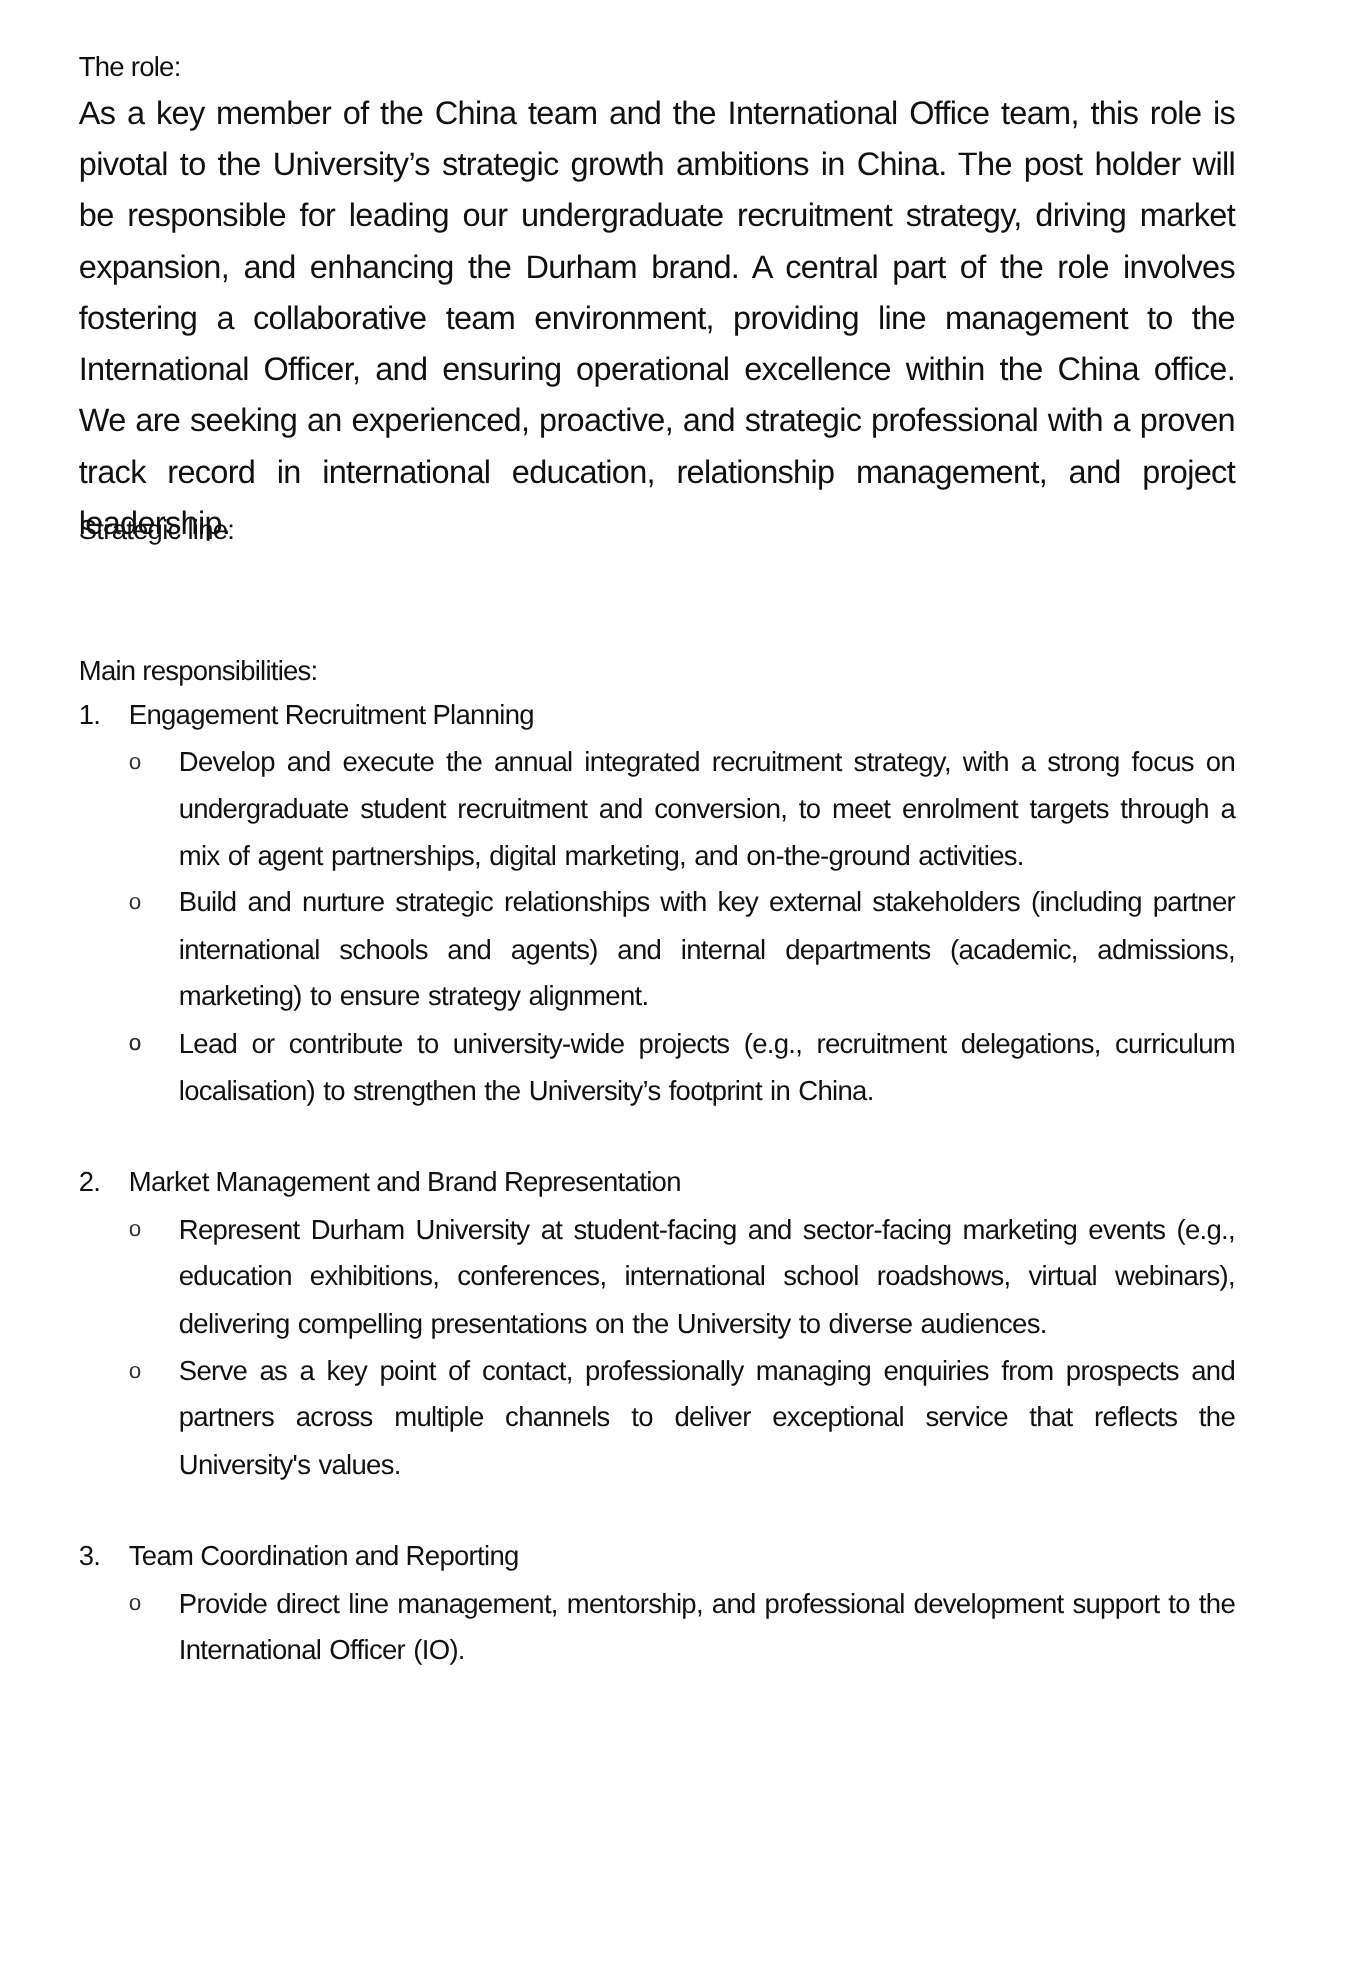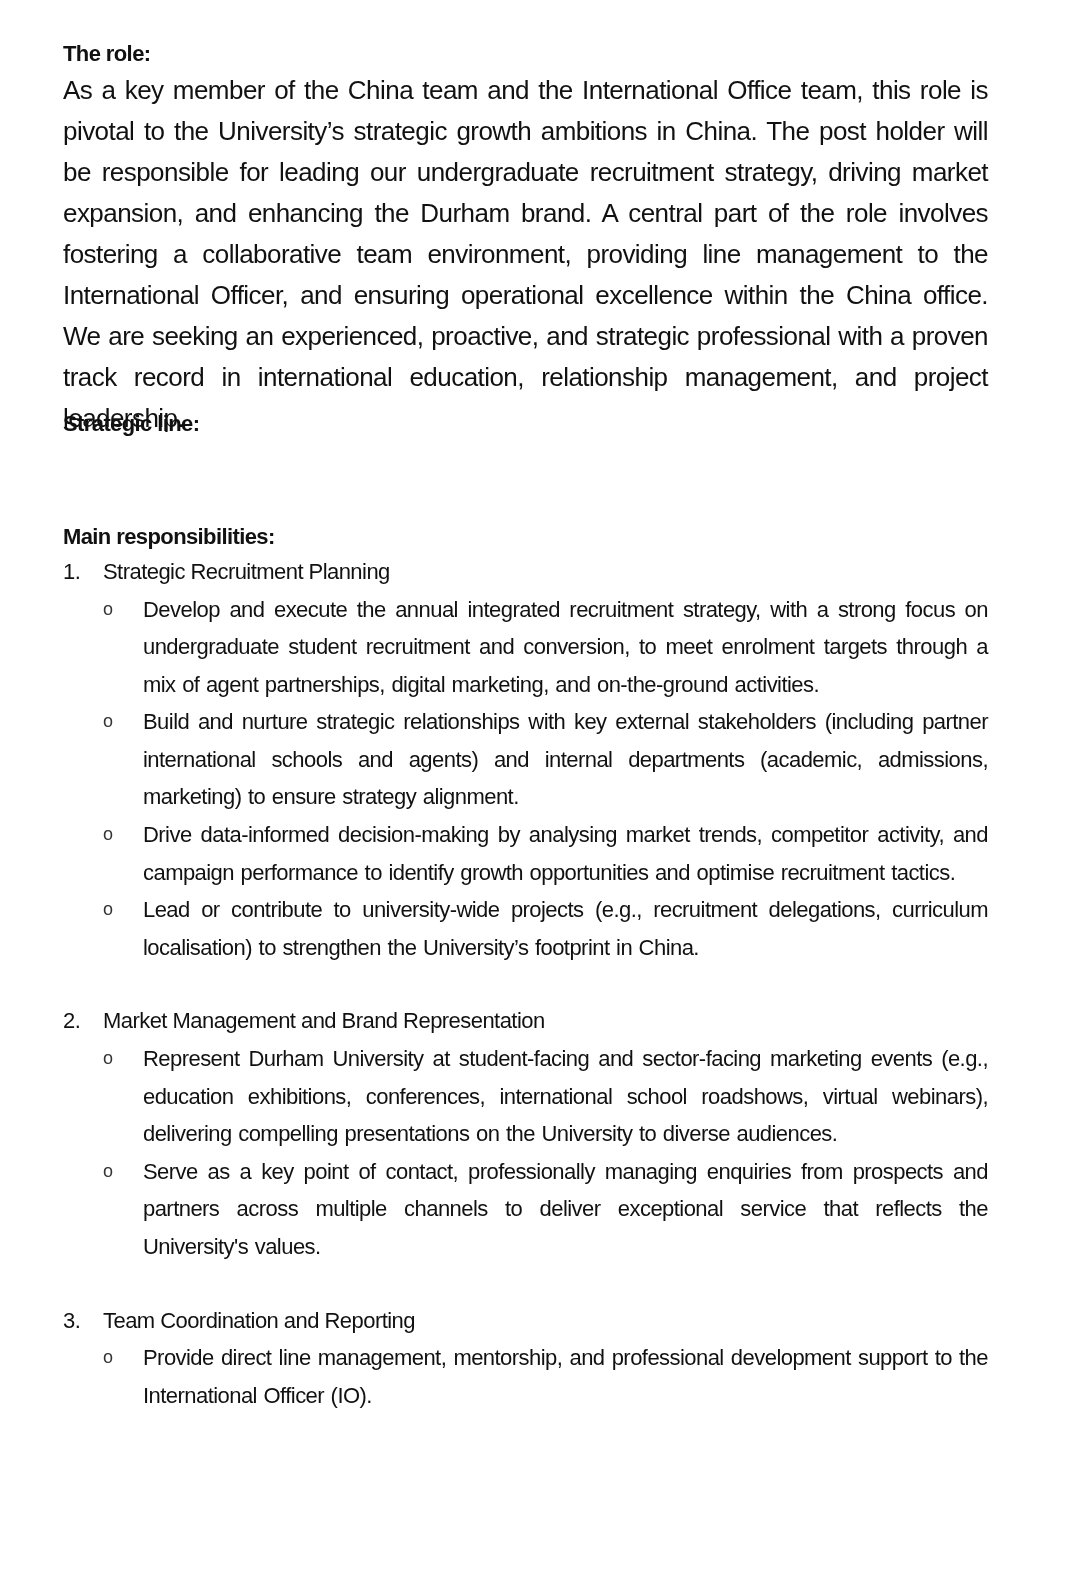--- a/index.html
+++ b/index.html
@@ -15,21 +15,21 @@
     color: #111111;
     font-family: "Liberation Sans", "DejaVu Sans", sans-serif;
   }
   .page {
     position: absolute;
     left: 63px;
     top: 38px;
     width: 925px;
   }
   .heading {
-    font-weight: bold;
+    font-weight: normal;
     font-size: 22px;
     letter-spacing: -0.6px;
     line-height: 32px;
     margin: 0;
   }
   .para {
     font-size: 26px;
     line-height: 41px;
     letter-spacing: -0.55px;
     word-spacing: 1px;
@@ -85,26 +85,26 @@
 
   <section class="sec-report">
     <p class="heading">Strategic line:</p>
   </section>
 
   <section class="sec-resp">
     <p class="heading">Main responsibilities:</p>
 
     <div class="group">
       <div class="num-item">
-        <span class="num-label">1.</span><span>Strategic Recruitment Planning</span>
+        <span class="num-label">1.</span><span>Engagement Recruitment Planning</span>
       </div>
       <ul class="bullets">
         <li class="bullet"><span class="bullet-mark">o</span><span>Develop and execute the annual integrated recruitment strategy, with a strong focus on undergraduate student recruitment and conversion, to meet enrolment targets through a mix of agent partnerships, digital marketing, and on-the-ground activities.</span></li>
         <li class="bullet"><span class="bullet-mark">o</span><span>Build and nurture strategic relationships with key external stakeholders (including partner international schools and agents) and internal departments (academic, admissions, marketing) to ensure strategy alignment.</span></li>
-        <li class="bullet"><span class="bullet-mark">o</span><span>Drive data-informed decision-making by analysing market trends, competitor activity, and campaign performance to identify growth opportunities and optimise recruitment tactics.</span></li>
+        <li class="bullet"><span class="bullet-mark">o</span></li>
         <li class="bullet"><span class="bullet-mark">o</span><span>Lead or contribute to university-wide projects (e.g., recruitment delegations, curriculum localisation) to strengthen the University’s footprint in China.</span></li>
       </ul>
     </div>
 
     <div class="group">
       <div class="num-item">
         <span class="num-label">2.</span><span>Market Management and Brand Representation</span>
       </div>
       <ul class="bullets">
         <li class="bullet"><span class="bullet-mark">o</span><span>Represent Durham University at student-facing and sector-facing marketing events (e.g., education exhibitions, conferences, international school roadshows, virtual webinars), delivering compelling presentations on the University to diverse audiences.</span></li>

